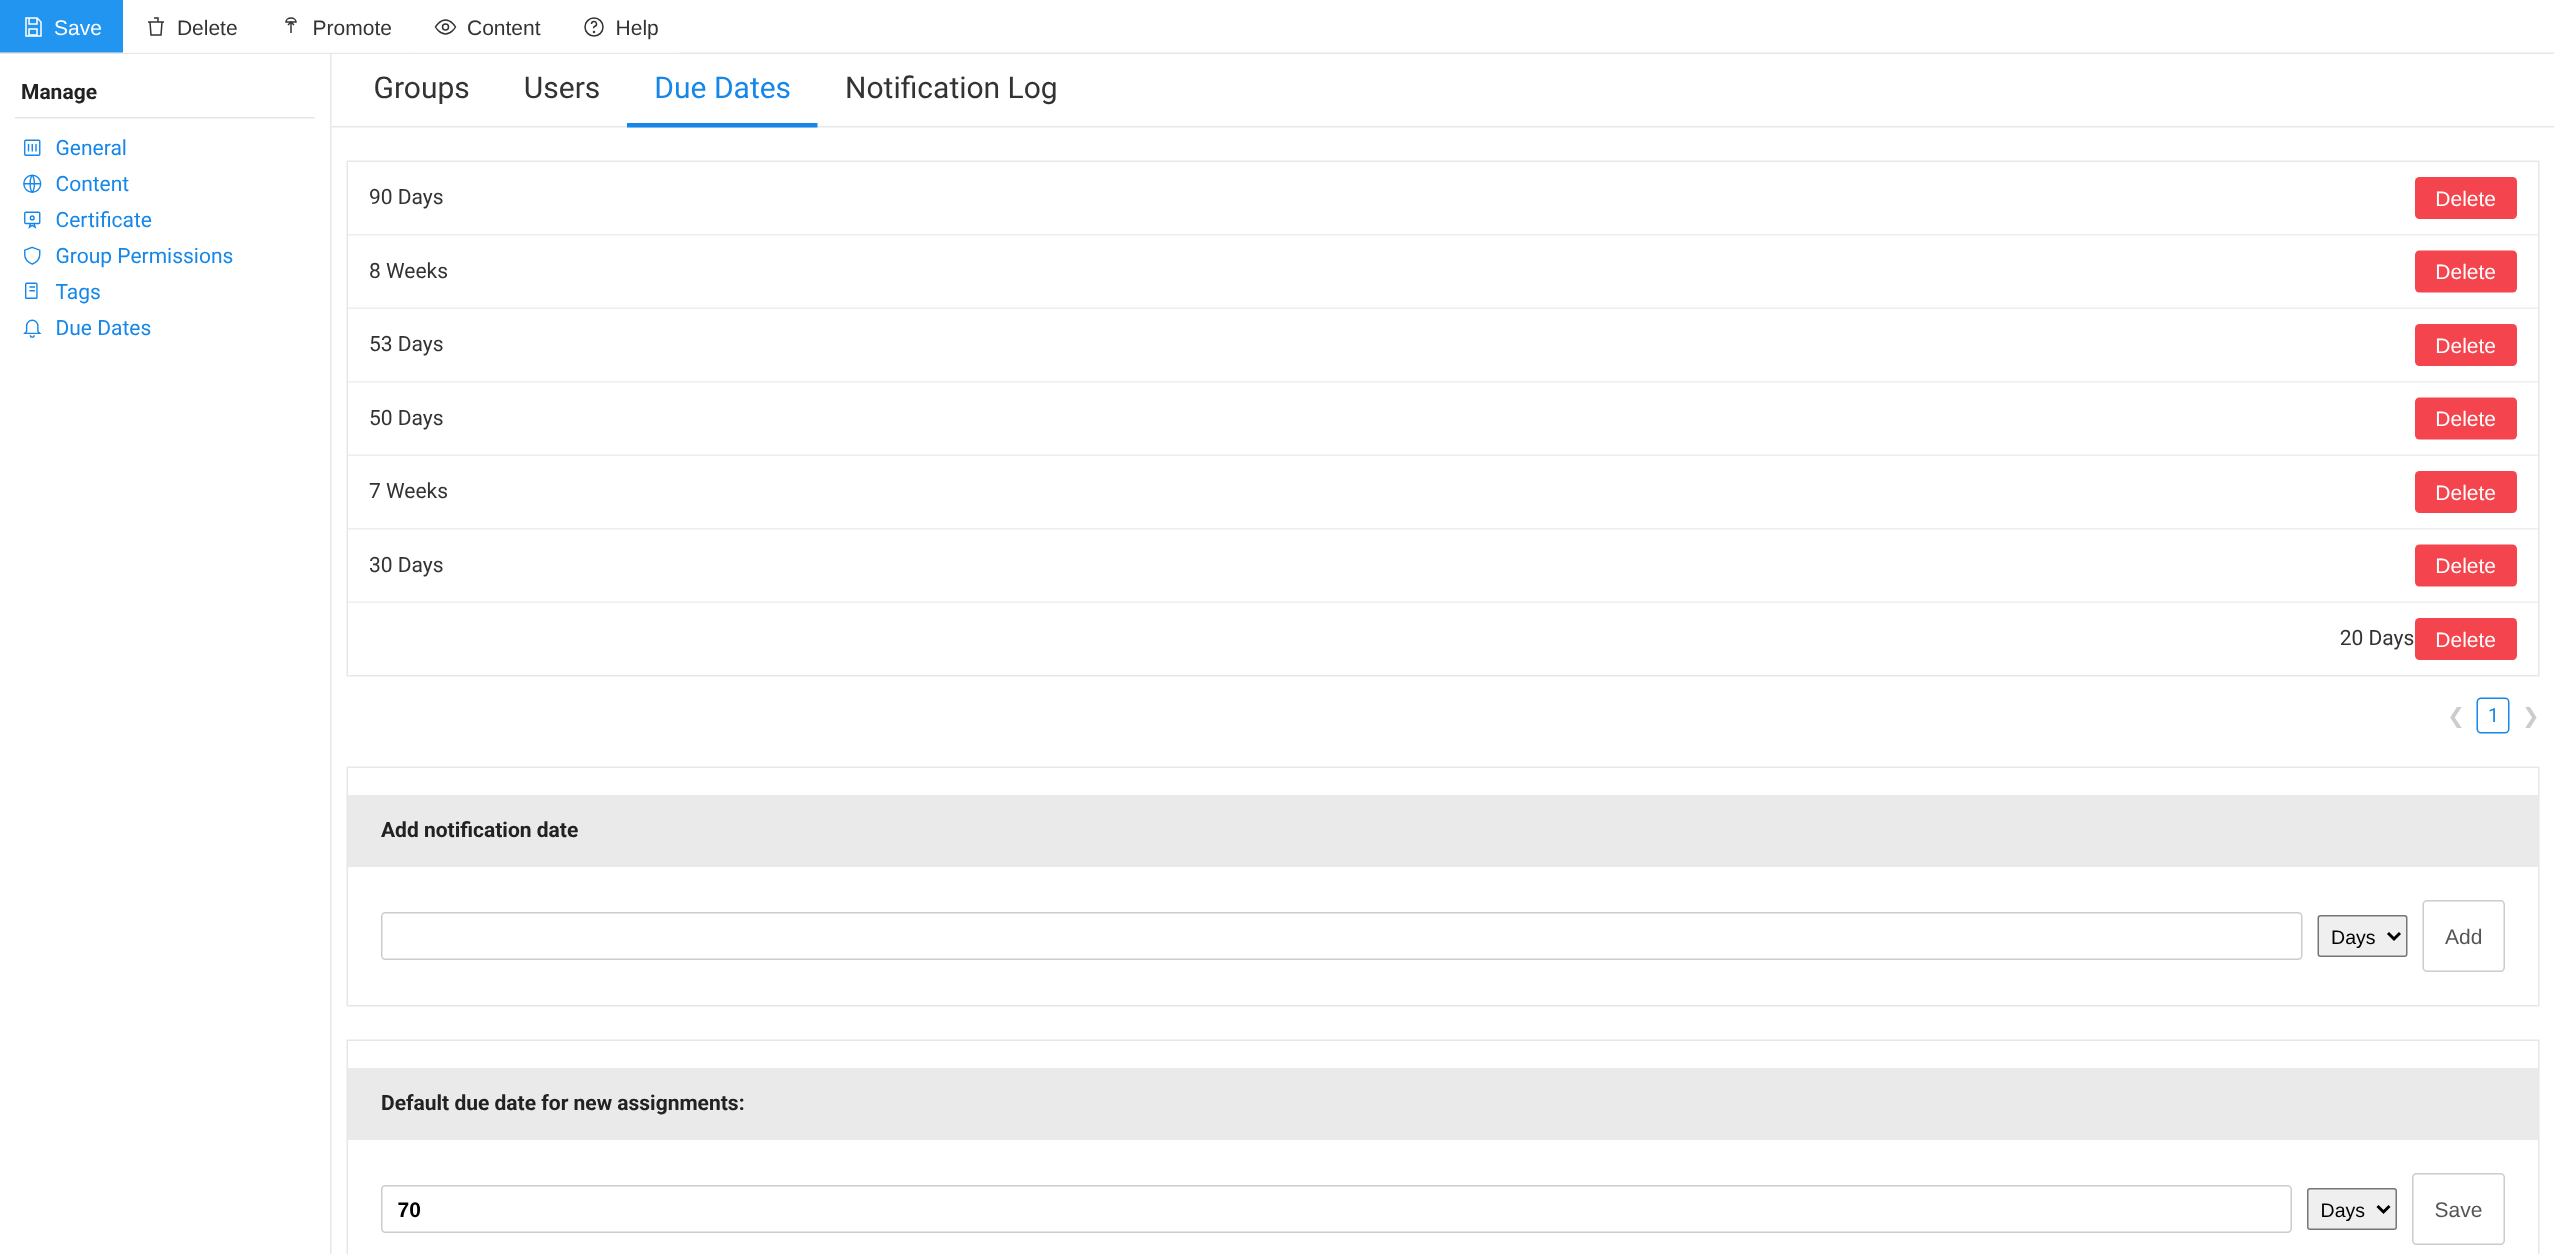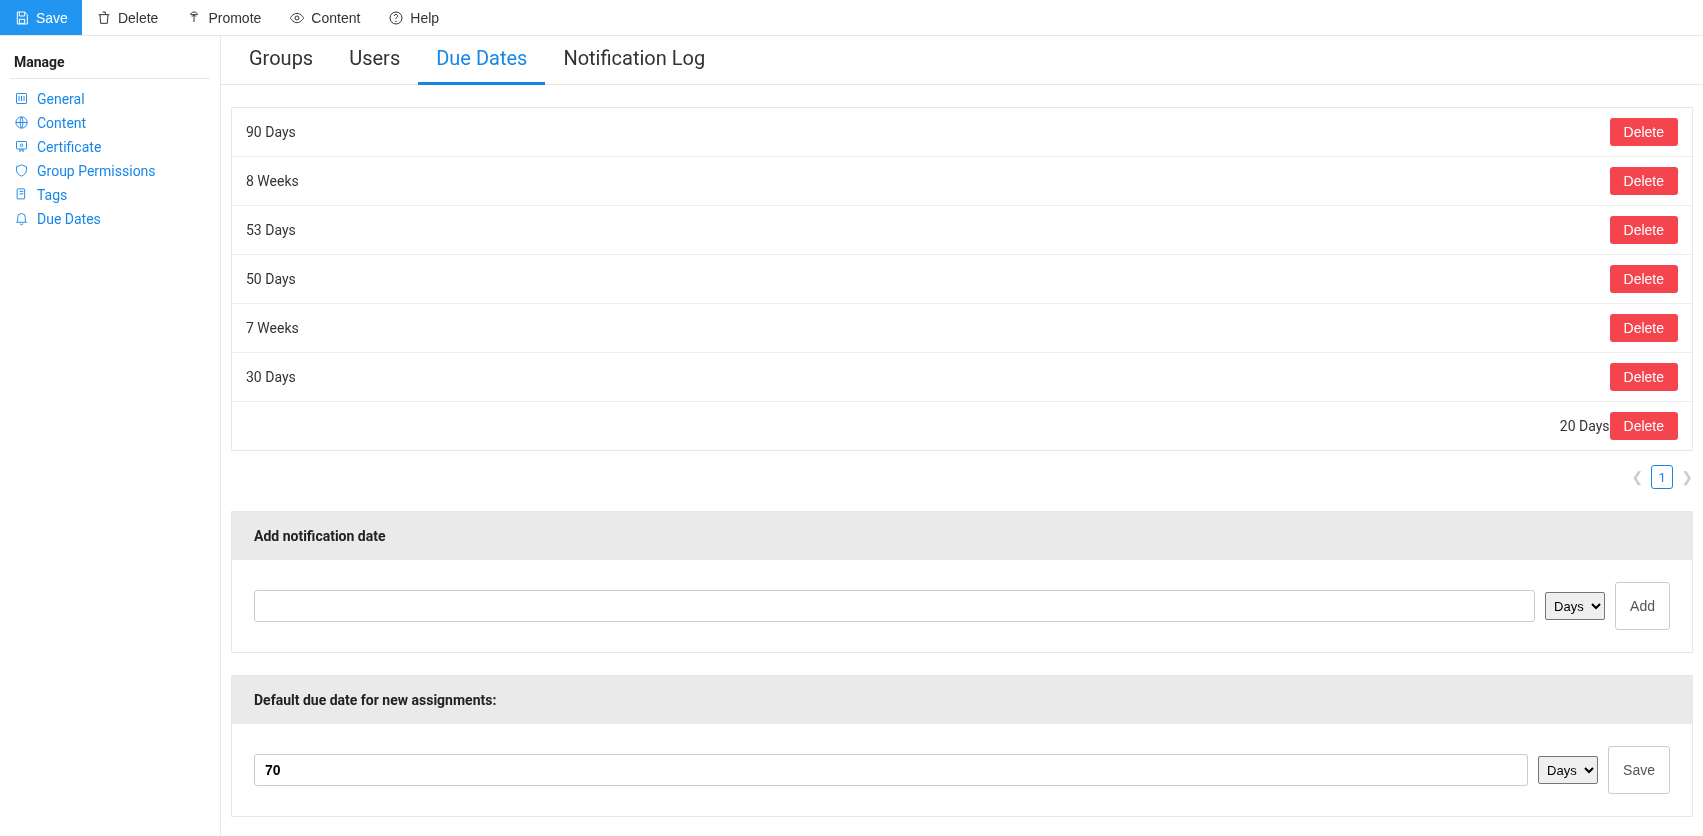--- a/index.html
+++ b/index.html
@@ -36,21 +36,21 @@
     .row { display:flex; align-items:center; justify-content: space-between; padding: 10px 14px 10px 14px; border-bottom: 1px solid #eee; }
     .row:last-child { border-bottom: none; justify-content: flex-end; }
     .row-label { color:#333; }
     .del-btn { background:#f4454e; color:#fff; border:none; border-radius:3px; padding: 6px 14px; font-size:14px; cursor:pointer; }
 
     .pager { display:flex; justify-content:flex-end; align-items:center; gap:8px; padding: 14px 10px 0 10px; color:#bbb; }
     .pager .pg-num { width:22px; height:24px; border:1px solid #1687e8; border-radius:3px; color:#1687e8; display:flex; align-items:center; justify-content:center; font-size:13px; }
     .pager .chev { color:#ccc; }
 
     .panel { margin: 22px 10px 0 10px; border:1px solid #e7e7e7; }
-    .panel-head { background:#eaeaea; color:#222; font-weight:700; padding: 16px 22px; font-size:14px; }
+    .panel-head { background:#eaeaea; color:#222; font-weight:700; padding: 16px 22px; font-size:14px;margin-top:18px; }
     .panel-body { padding: 22px 22px; display:flex; gap:10px; align-items:center; }
     .txt { flex:1; border:1px solid #ccc; border-radius:3px; height:32px; padding: 0 10px; font-size:14px;font-weight:bold; }
     .sel { border:1px solid #767676; border-radius:2px; height:28px; background:#efefef; font-size:13px; padding: 0 4px; }
     .ghost-btn { border:1px solid #ccc; border-radius:3px; background:#fff; color:#555; height:48px; padding:0 14px; font-size:14px; cursor:pointer; }
   </style>
 </head>
 <body>
 
 <div class="toolbar">
   <button class="tool-btn primary">

